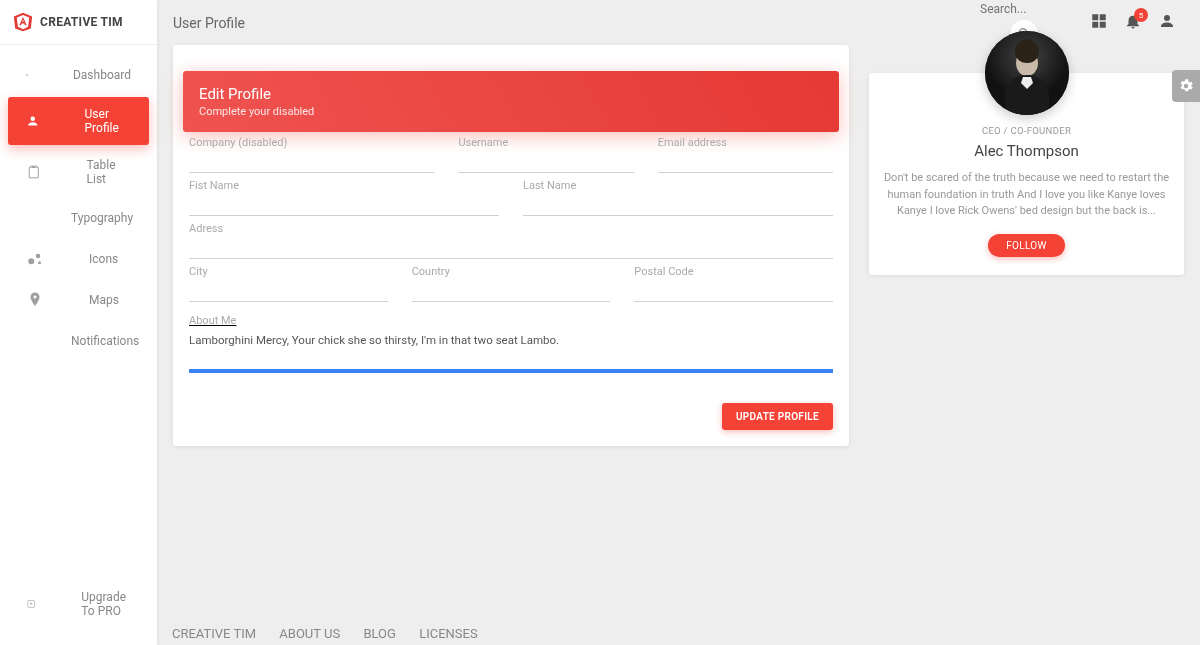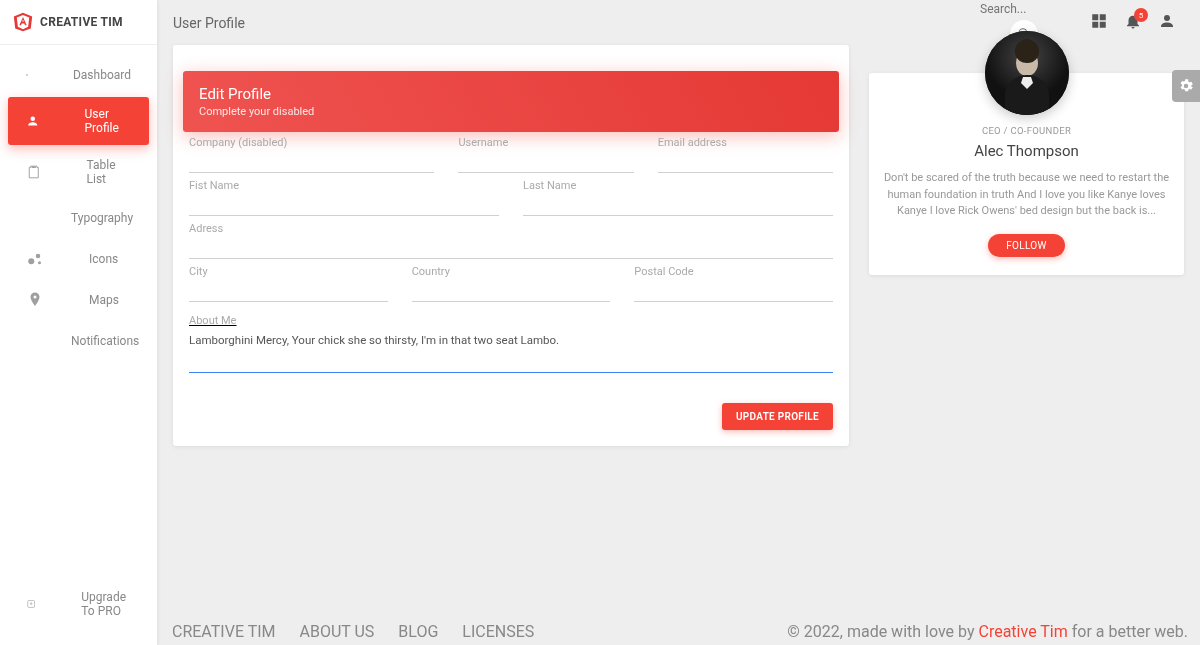--- a/index.html
+++ b/index.html
@@ -32,36 +32,36 @@
 .card-form { flex:1; background:#fff; border-radius:3px; box-shadow:0 1px 4px rgba(0,0,0,0.08); }
 .card-header { margin:-4px 10px 0 10px; padding:14px 16px; background:linear-gradient(60deg,#ef5350,#e53935); border-radius:3px; color:#fff; position:relative; top:30px; box-shadow:0 4px 18px rgba(244,67,54,0.35); }
 .card-header h4 { font-size:15px; font-weight:400; margin-bottom:2px; }
 .card-header p { font-size:11px; opacity:.85; }
 .card-body { padding:34px 16px 16px 16px;text-decoration:underline; }
 .row { display:flex; gap:24px; margin-bottom:6px; }
 .field { flex:1; position:relative; padding-top:14px; }
 .field-label { position:absolute; top:0; left:0; font-size:11px; color:#aaa; }
 .field-input { width:100%; border:none; border-bottom:1px solid #d0d0d0; padding:3px 0 4px 0; font-size:12px; outline:none; background:transparent; }
 .about-label { font-size:11px; color:#aaa; margin:12px 0 6px 0; }
-.about-text { width:100%; border:none; border-bottom:1px solid #3b82f6; font-size:11.5px; color:#555; padding-bottom:18px; resize:none; background:transparent; outline:none; height:40px; }
+.about-text { width:100%; border:none; border-bottom:4px solid #3b82f6; font-size:11.5px; color:#555; padding-bottom:18px; resize:none; background:transparent; outline:none; height:40px; }
 .card-actions { display:flex; justify-content:flex-end; padding:10px 16px 16px 16px; }
 .btn-primary { background:#f44336; color:#fff; border:none; padding:8px 14px; font-size:10px; font-weight:600; border-radius:3px; cursor:pointer; box-shadow:0 2px 6px rgba(244,67,54,0.35); letter-spacing:.3px; }
 
 .card-profile { width:315px; background:#fff; border-radius:3px; box-shadow:0 1px 4px rgba(0,0,0,0.08); text-align:center; padding:0 14px 18px 14px; align-self:flex-start; margin-top:28px; }
 .avatar-wrap { width:84px; height:84px; border-radius:50%; background:#2b2b2b; margin:-42px auto 10px auto; overflow:hidden; display:flex; align-items:flex-end; justify-content:center; box-shadow:0 4px 12px rgba(0,0,0,0.2); }
 .avatar-svg { width:84px; height:84px; }
 .role { font-size:9.5px; color:#999; letter-spacing:.3px; margin-bottom:6px; }
 .name { font-size:15px; color:#444; margin-bottom:10px; }
 .bio { font-size:11px; color:#999; line-height:1.5; margin-bottom:14px; }
 .follow-btn { background:#f44336; color:#fff; border:none; padding:6px 18px; border-radius:14px; font-size:10px; cursor:pointer; box-shadow:0 2px 6px rgba(244,67,54,0.35); letter-spacing:.3px; }
 
 .settings-fab { position:fixed; right:0; top:70px; width:28px; height:32px; background:#aaa; border-radius:4px 0 0 4px; display:flex; align-items:center; justify-content:center; cursor:pointer; }
 .settings-fab svg { width:18px; height:18px; fill:#fff; }
 
-.footer { position:fixed; bottom:4px; left:172px; right:12px; display:flex; align-items:center; font-size:16px; color:#888; }
+.footer { position:fixed; bottom:4px; left:172px; right:12px; display:flex; align-items:center; font-size:13px; color:#888; }
 .footer-links a { color:#888; text-decoration:none; margin-right:20px; }
 .footer-copy { margin-left:auto; }
 .footer-copy a { color:#f44336; text-decoration:none; }
 </style>
 </head>
 <body>
 
 <aside class="sidebar">
   <div class="brand">
     <svg class="brand-logo" viewBox="0 0 24 24">
@@ -218,16 +218,13 @@
     </svg>
 </div>
 
 <div class="footer">
   <div class="footer-links">
     <a href="#">CREATIVE TIM</a>
     <a href="#">ABOUT US</a>
     <a href="#">BLOG</a>
     <a href="#">LICENSES</a>
   </div>
-  <div class="footer-copy">
-    <span>© 2022, made with love by </span><a href="#">Creative Tim</a><span> for a better web.</span>
-  </div>
 </div>
 
 </body></html>

